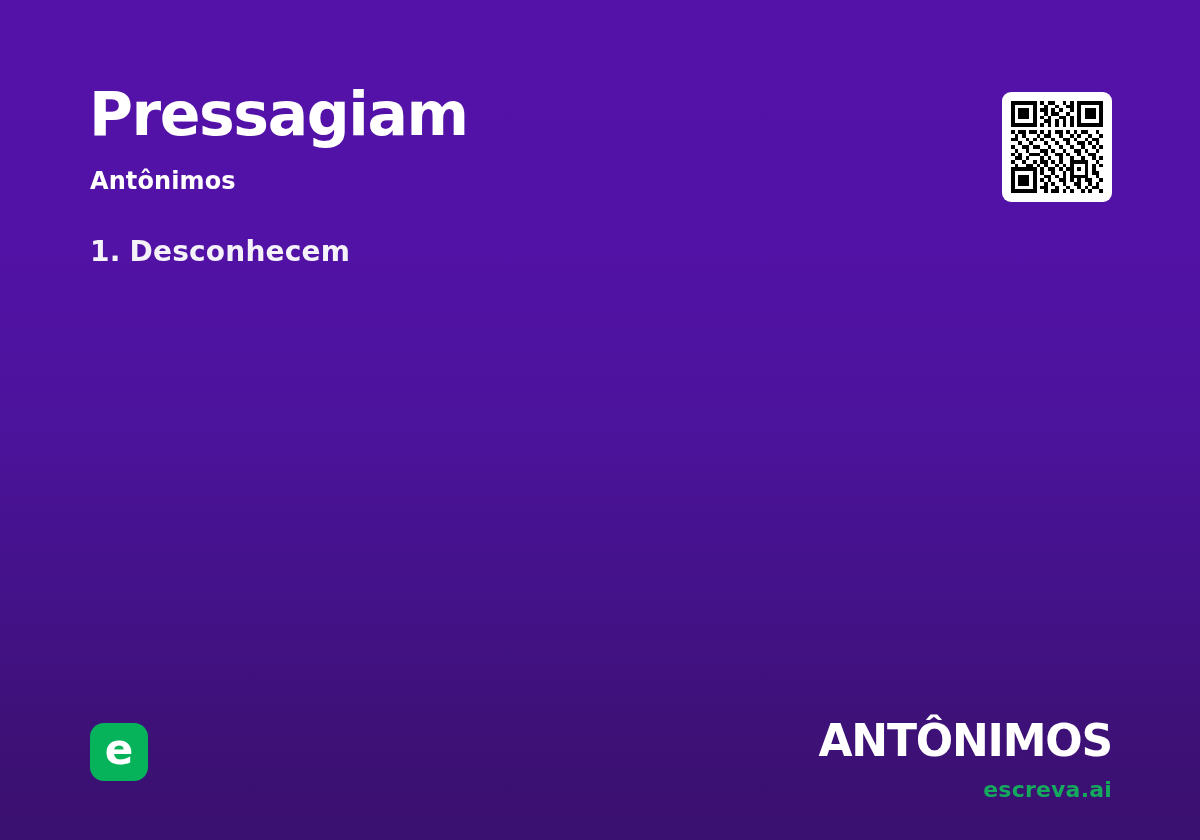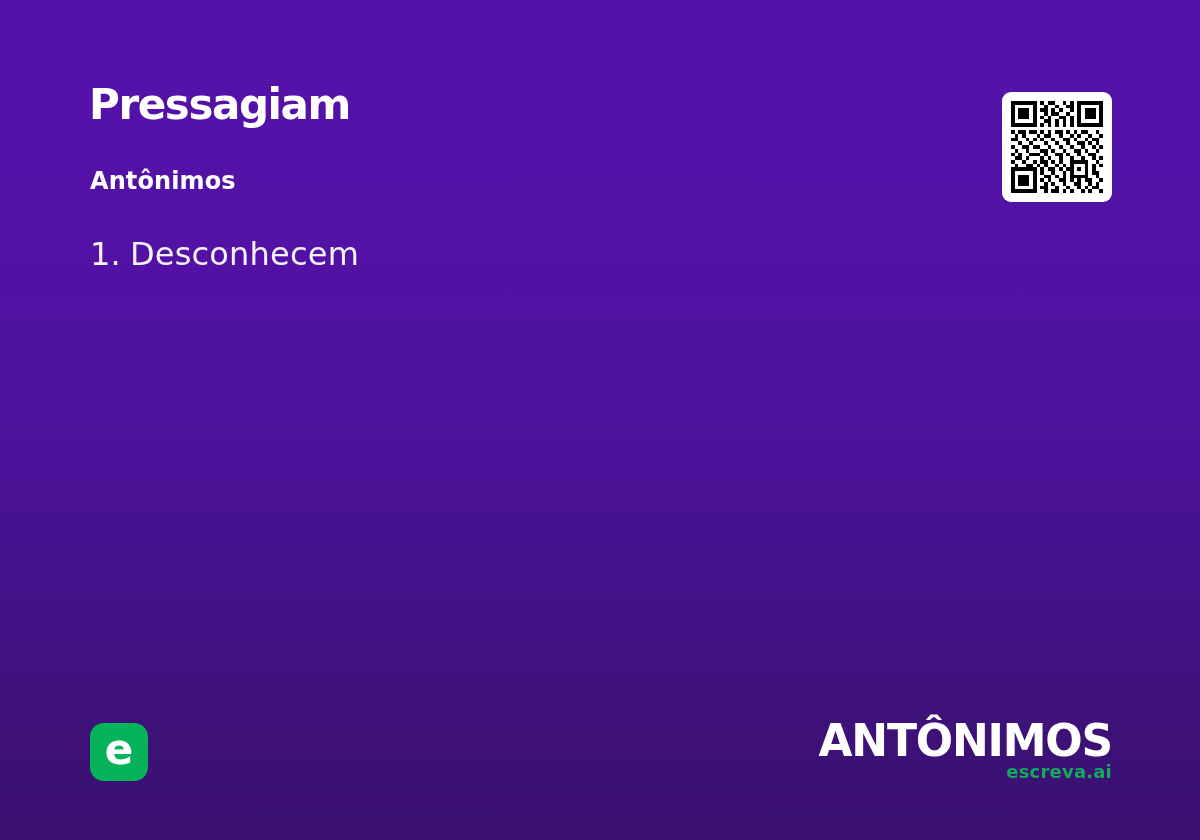--- a/index.html
+++ b/index.html
@@ -23,21 +23,21 @@
     -webkit-font-smoothing: antialiased;
   }
 
   
   .title {
     position: absolute;
     left: 89px;
     top: 84px;
     margin: 0;
     font-family: "DejaVu Sans", sans-serif;
-    font-size: 42px;
+    font-size: 60px;
     font-weight: 700;
     line-height: 1.0;
     letter-spacing: -1.4px;
     color: #FFFFFF;
     white-space: nowrap;
   }
   .subtitle {
     position: absolute;
     left: 90px;
     top: 168px;
@@ -55,22 +55,22 @@
     position: absolute;
     left: 90px;
     top: 238px;
     width: 760px;
     margin: 0;
     padding: 0;
     list-style: none;
   }
   .word-item {
     display: block;
-    font-size: 32px;
-    font-weight: 400;
+    font-size: 28px;
+    font-weight: 700;
     letter-spacing: 0.2px;
     color: #F4F1F9;
     line-height: 1.0;
     margin-bottom: 38px;
     white-space: nowrap;
   }
   .word-index {
     display: inline-block;
     margin-right: 9px;
   }
@@ -130,26 +130,26 @@
     display: block;
     font-size: 44px;
     font-weight: 700;
     letter-spacing: -1.2px;
     line-height: 1.0;
     color: #FFFFFF;
     white-space: nowrap;
   }
   .wordmark-sub {
     display: block;
-    font-size: 18px;
+    font-size: 22px;
     font-weight: 700;
     letter-spacing: 0.2px;
     line-height: 1.0;
     color: #14A95D;
-    margin-top: 0;
+    margin-top: 16px;
     white-space: nowrap;
   }
 </style>
 </head>
 <body>
 
 <div class="card">
 
   <h1 class="title">Pressagiam</h1>
 

